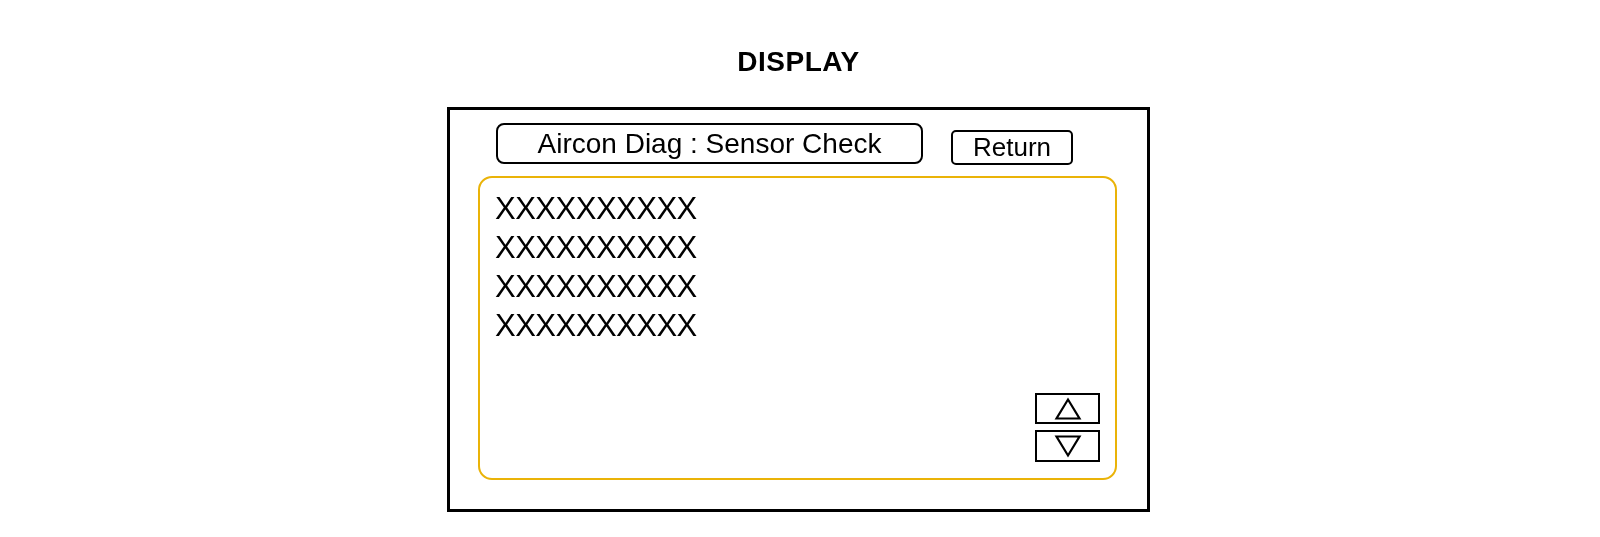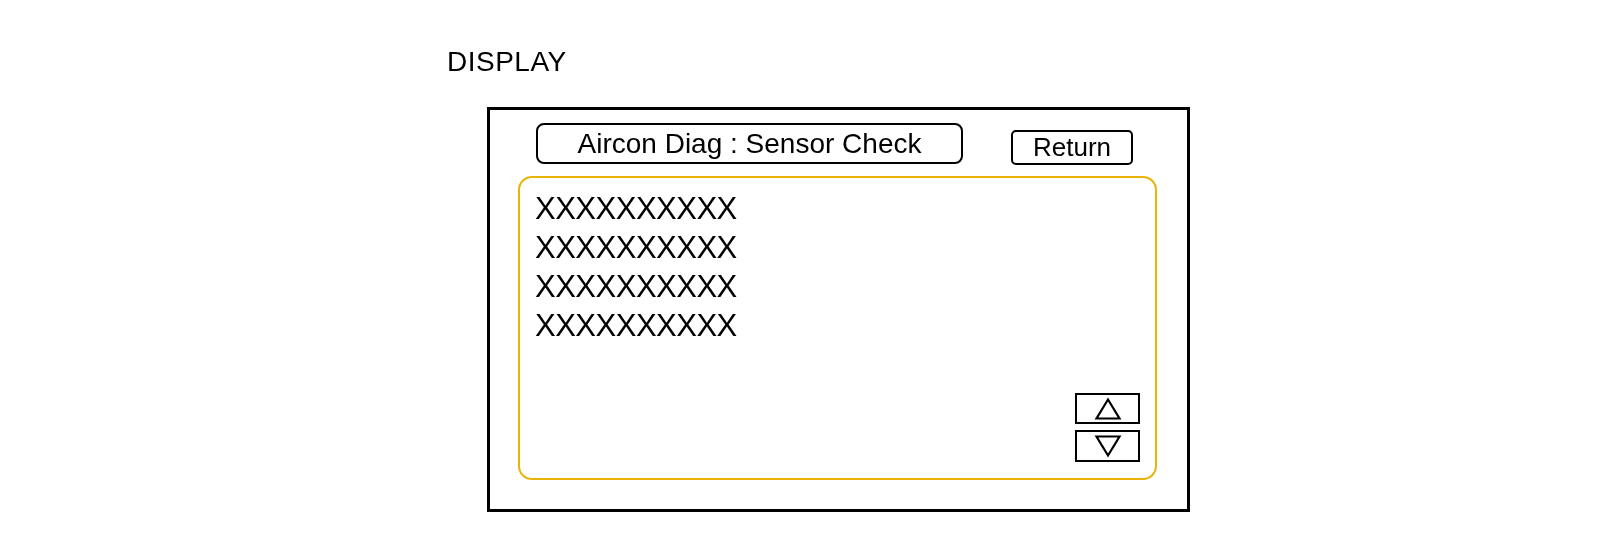--- a/index.html
+++ b/index.html
@@ -9,51 +9,51 @@
     font-family: "Liberation Sans", "DejaVu Sans", sans-serif;
     color: #000;
     position: relative;
     overflow: hidden;
   }
   .stage { position: absolute; left: 0; top: 0; width: 1600px; height: 537px; }
 
   .figure-caption {
     position: absolute;
     left: 447px; top: 47px; width: 703px;
-    text-align: left;
+    text-align: center;
     font-size: 28px;
     line-height: 30px;
     letter-spacing: 0.5px;
     color: #000;
+    font-weight: bold;
   }
 
   .display-frame {
     position: absolute;
     left: 447px; top: 107px;
     width: 703px; height: 405px;
     border: 3px solid #000;
     background: #fff;
-    margin-left: 40px;
   }
 
   .title-box {
     position: absolute;
     left: 46px; top: 13px;
     width: 427px; height: 41px;
     border: 2px solid #000;
     border-radius: 8px;
     background: #fff;
     display: flex; align-items: center; justify-content: center;
     font-size: 28px;
     white-space: nowrap;
   }
 
   .return-btn {
     position: absolute;
-    left: 521px; top: 20px;
+    left: 501px; top: 20px;
     width: 122px; height: 35px;
     border: 2px solid #000;
     border-radius: 5px;
     background: #fff;
     display: flex; align-items: center; justify-content: center;
     font-size: 26px;
     font-family: inherit;
     color: #000;
     cursor: pointer;
     padding: 0;

